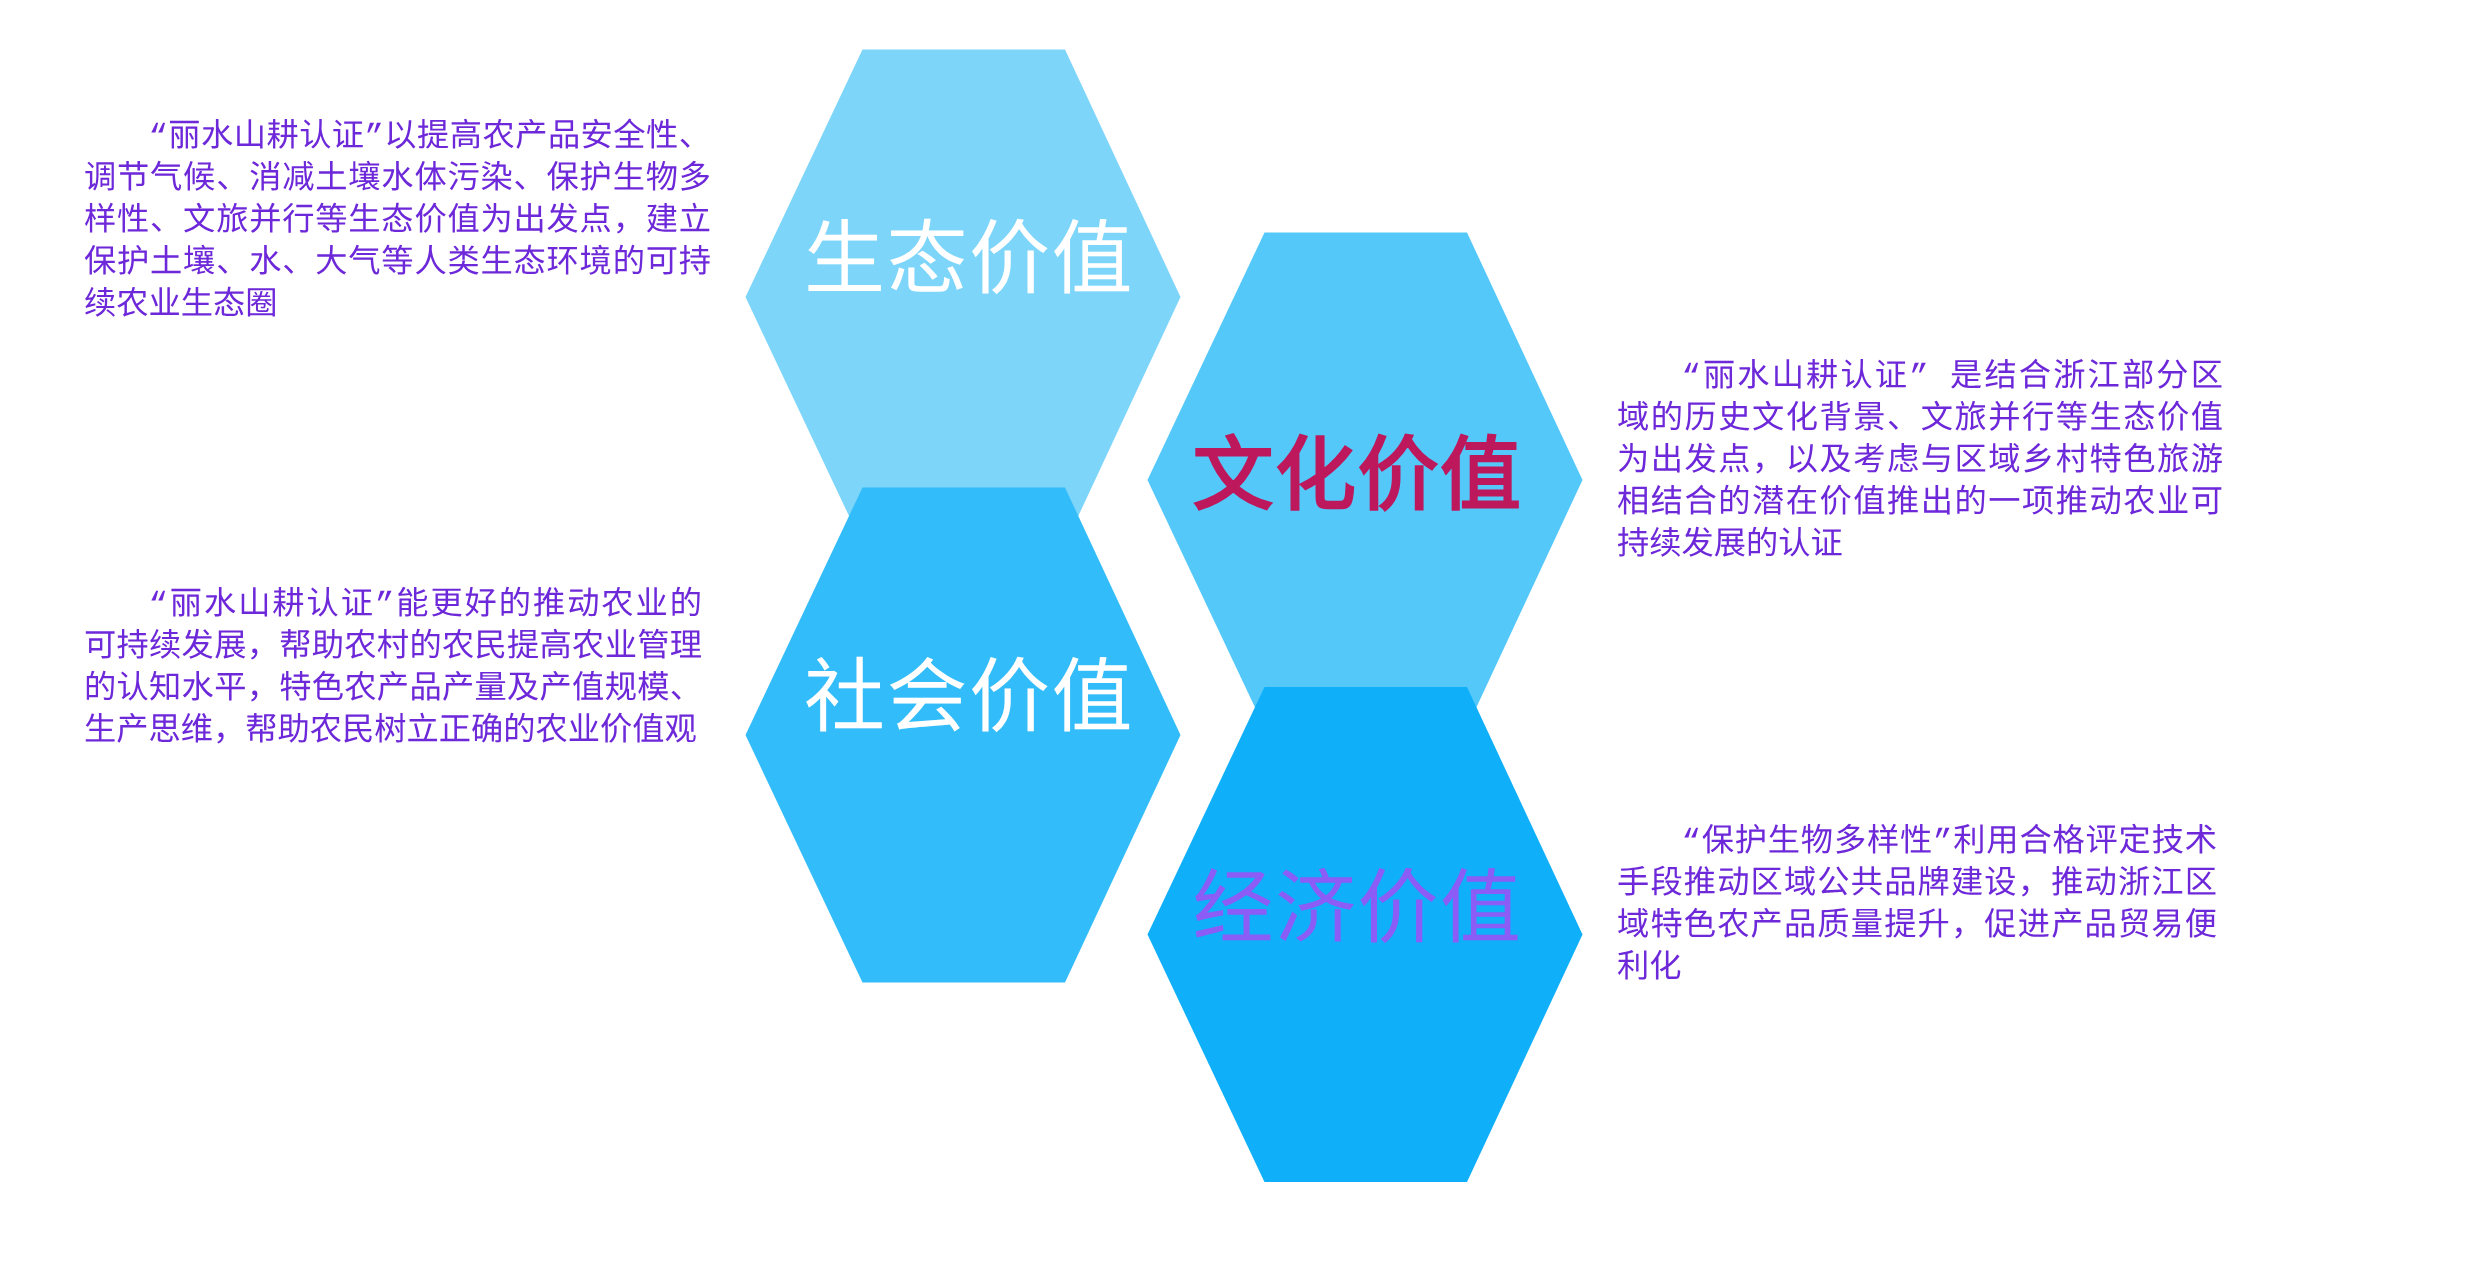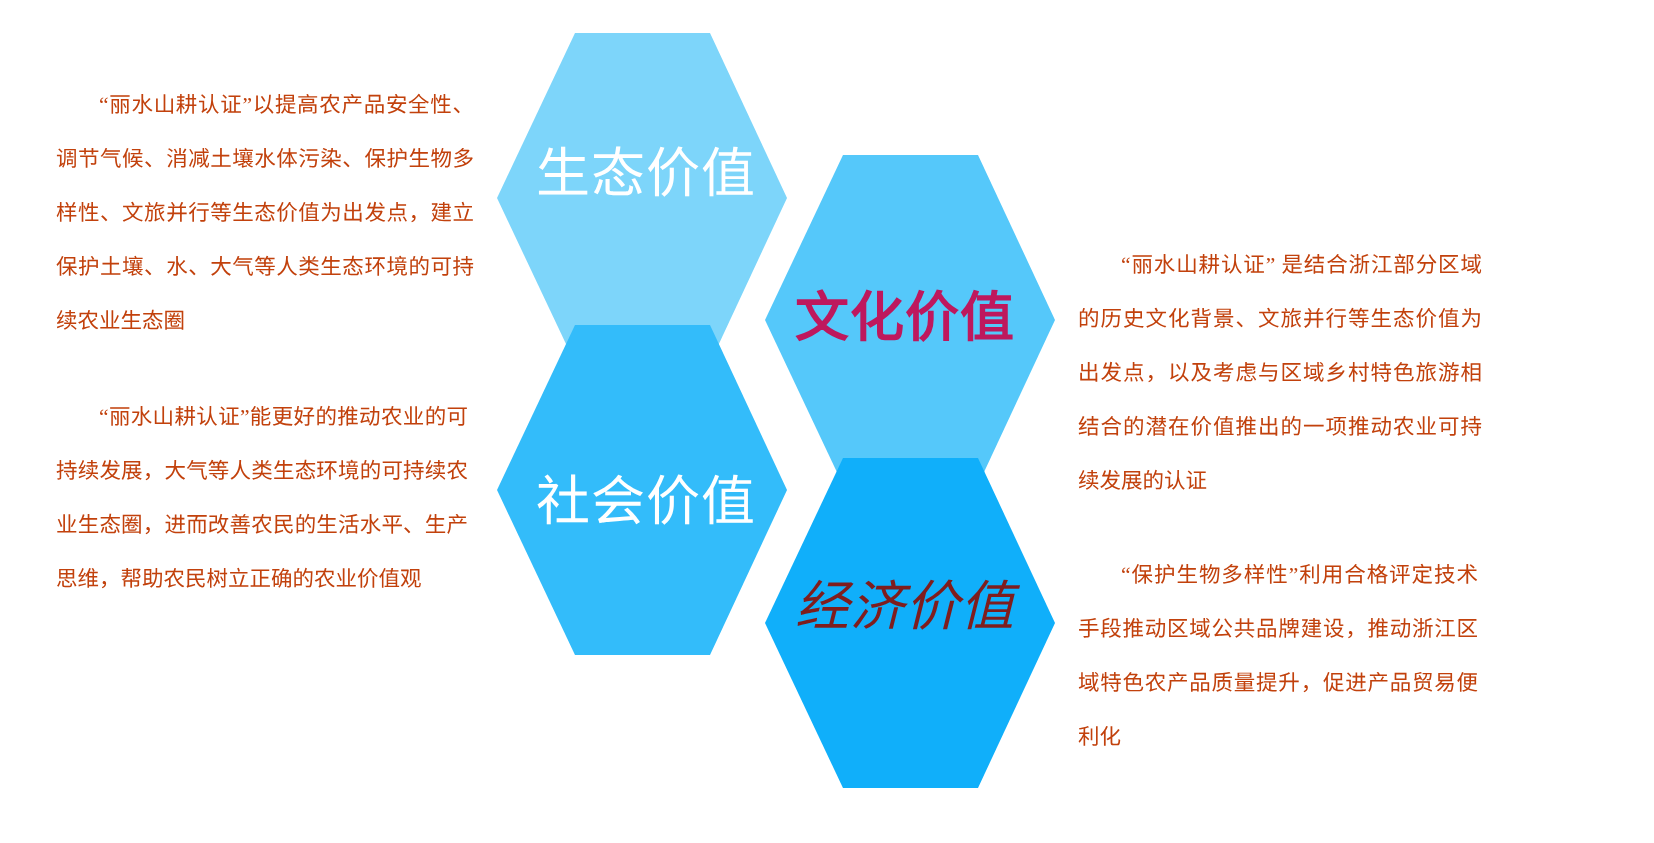--- a/index.html
+++ b/index.html
@@ -40,32 +40,32 @@
     color: #ffffff;
     font-size: 54px;
     line-height: 1.05;
     letter-spacing: 1px;
     white-space: nowrap;
     font-weight: 400;
     font-family: "Liberation Sans", "DejaVu Sans", sans-serif;
   }
   .hex-label.l1 { left: 536px; top: 145px; }
   .hex-label.l2 { left: 795px; top: 289px; }
-  .hex-label.l3 { left: 536px; top: 437px; margin-top: 36px; }
+  .hex-label.l3 { left: 536px; top: 437px; }
   .hex-label.l4 { left: 795px; top: 578px; }
 
   
   .desc {
     position: absolute;
-    color: #c2410c;
+    color: #6d28d9;
     font-size: 21.5px;
-    line-height: 54px;
+    line-height: 28px;
     text-align: justify;
     text-align-last: left;
-    font-family: Liberation Serif, serif;
+    font-family: Liberation Mono, monospace;
   }
   .desc p {
     margin: 0;
     text-indent: 2em;
   }
   .desc.d1 { left: 56px;   top: 78px;  width: 418px; }
   .desc.d2 { left: 56px;   top: 390px; width: 412px; }
   .desc.d3 { left: 1078px; top: 238px; width: 404px; }
   .desc.d4 { left: 1078px; top: 548px; width: 400px; }
 </style>
@@ -79,29 +79,29 @@
 
       <polygon points="575,33 710,33 787,198 710,363 575,363 497,198" fill="#7DD5FA"></polygon>
       <polygon points="843,155 978,155 1055,320 978,485 843,485 765,320" fill="#55C8FA"></polygon>
       <polygon points="575,325 710,325 787,490 710,655 575,655 497,490" fill="#33BCFA"></polygon>
       <polygon points="843,458 978,458 1055,623 978,788 843,788 765,623" fill="#10AFFA"></polygon>
     </svg>
 
     <div class="hex-label l1" style="color: rgb(255, 255, 255);">生态价值</div>
     <div class="hex-label l2" style="color: #be185d; font-weight: bold;">文化价值</div>
     <div class="hex-label l3" style="color: rgb(255, 255, 255);">社会价值</div>
-    <div class="hex-label l4" style="color: #7f1d1d; font-style: italic;">经济价值</div>
+    <div class="hex-label l4" style="color: #8b5cf6;">经济价值</div>
   </div>
 
   <div class="desc d1">
     <p>“丽水山耕认证”以提高农产品安全性、调节气候、消减土壤水体污染、保护生物多样性、文旅并行等生态价值为出发点，建立保护土壤、水、大气等人类生态环境的可持续农业生态圈</p>
   </div>
 
   <div class="desc d2">
-    <p>“丽水山耕认证”能更好的推动农业的可持续发展，大气等人类生态环境的可持续农业生态圈，进而改善农民的生活水平、生产思维，帮助农民树立正确的农业价值观</p>
+    <p>“丽水山耕认证”能更好的推动农业的可持续发展，帮助农村的农民提高农业管理的认知水平，特色农产品产量及产值规模、生产思维，帮助农民树立正确的农业价值观</p>
   </div>
 
   <div class="desc d3">
     <p>“丽水山耕认证” 是结合浙江部分区域的历史文化背景、文旅并行等生态价值为出发点，以及考虑与区域乡村特色旅游相结合的潜在价值推出的一项推动农业可持续发展的认证</p>
   </div>
 
   <div class="desc d4">
     <p>“保护生物多样性”利用合格评定技术手段推动区域公共品牌建设，推动浙江区域特色农产品质量提升，促进产品贸易便利化</p>
   </div>
 

